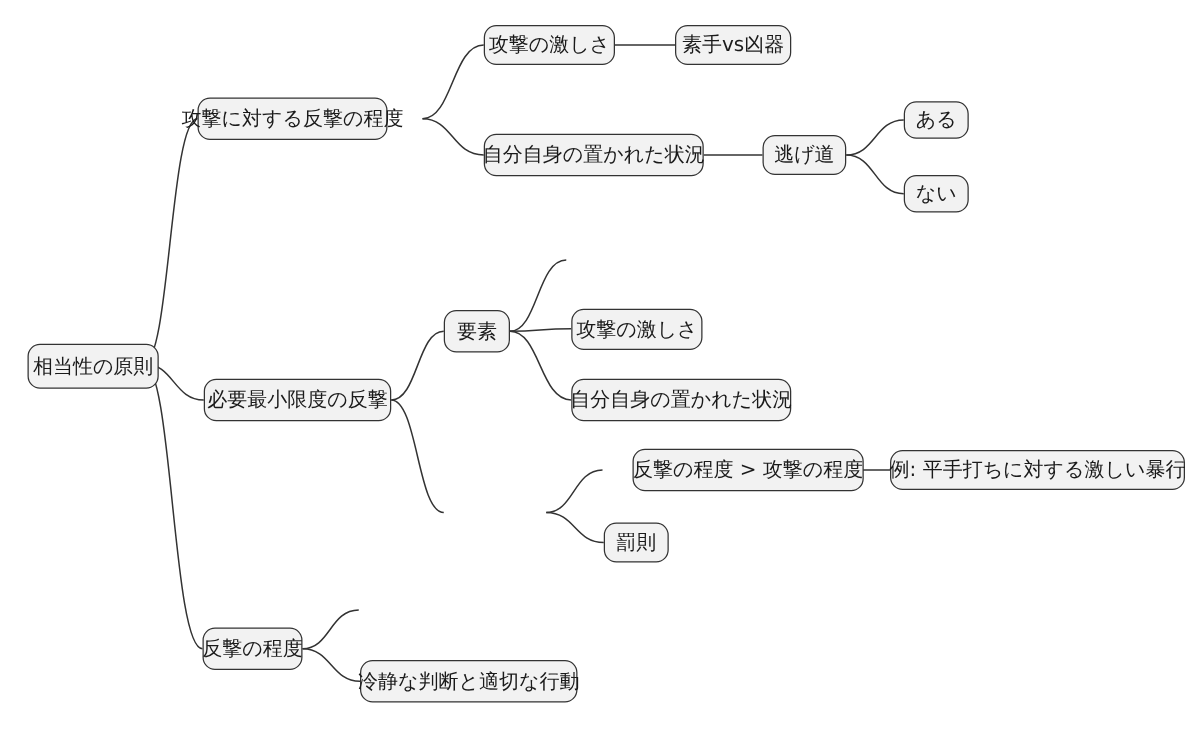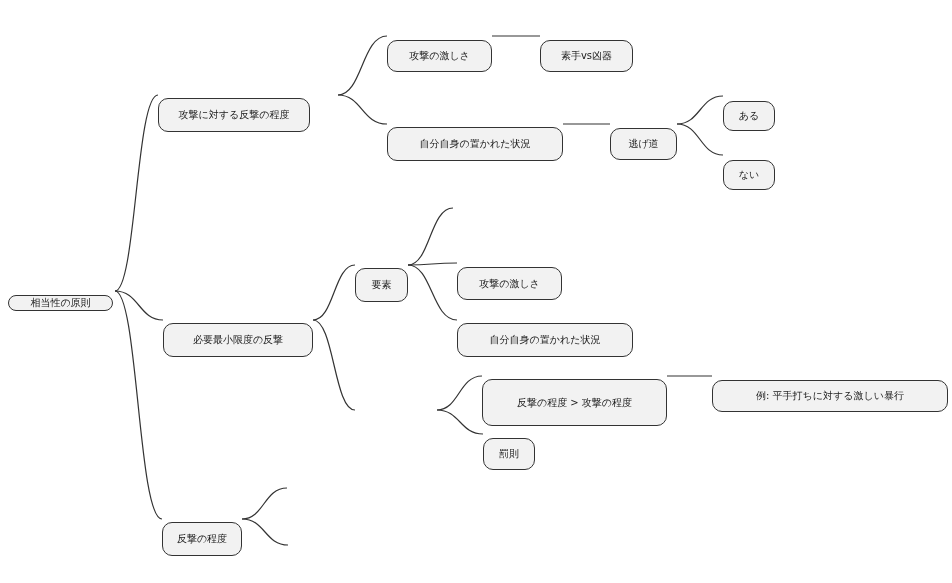--- a/index.html
+++ b/index.html
@@ -27,28 +27,27 @@
     stroke: #333333;
     stroke-width: 1.2;
   }
   .node {
     position: absolute;
     box-sizing: border-box;
     background: #f2f2f2;
     border: 1.5px solid #333333;
     border-radius: 10px;
     color: #1a1a1a;
-    font-size: 10px;
+    font-size: 16px;
     line-height: 1;
     display: flex;
     align-items: center;
     justify-content: center;
     white-space: nowrap;
     padding: 0 4px;
-    margin-top: 20px;
   }
 </style>
 </head>
 <body>
 
 <div class="canvas">
 
   <svg class="edges" viewBox="0 0 952 583" xmlns="http://www.w3.org/2000/svg">
     <path d="M115,291 C136,291 136,95 158,95"></path>
     <path d="M115,291 C139,291 139,320 163,320"></path>
@@ -64,21 +63,21 @@
     <path d="M408,265 C430,265 430,208 453,208"></path>
     <path d="M408,265 C432,265 432,263 457,263"></path>
     <path d="M408,265 C432,265 432,320 457,320"></path>
     <path d="M437,410 C459,410 459,376 482,376"></path>
     <path d="M437,410 C460,410 460,434 483,434"></path>
     <path d="M667,376 L712,376"></path>
     <path d="M242,519 C264,519 264,488 287,488"></path>
     <path d="M242,519 C265,519 265,545 288,545"></path>
   </svg>
 
-  <div class="node" style="left:8px;  top:275px; width:105px; height:16px">相当性の原則</div>
+  <div class="node" style="left:22px;  top:275px; width:105px; height:36px">相当性の原則</div>
 
   <div class="node" style="left:158px; top:78px;  width:152px; height:34px">攻撃に対する反撃の程度</div>
 
   <div class="node" style="left:387px; top:20px;  width:105px; height:32px">攻撃の激しさ</div>
 
   <div class="node" style="left:540px; top:20px;  width:93px;  height:32px">素手vs凶器</div>
 
   <div class="node" style="left:387px; top:107px; width:176px; height:34px">自分自身の置かれた状況</div>
 
   <div class="node" style="left:610px; top:108px; width:67px;  height:32px">逃げ道</div>
@@ -90,23 +89,24 @@
   <div class="node" style="left:163px; top:303px; width:150px; height:34px">必要最小限度の反撃</div>
 
   <div class="node" style="left:355px; top:248px; width:53px;  height:34px">要素</div>
 
 
   <div class="node" style="left:457px; top:247px; width:105px; height:33px">攻撃の激しさ</div>
 
   <div class="node" style="left:457px; top:303px; width:176px; height:34px">自分自身の置かれた状況</div>
 
 
-  <div class="node" style="left:482px; top:359px; width:185px; height:47px">反撃の程度 &gt; 攻撃の程度</div>
+  <div class="node" style="left:506px; top:359px; width:185px; height:34px">反撃の程度 &gt; 攻撃の程度</div>
 
   <div class="node" style="left:712px; top:360px; width:236px; height:32px">例: 平手打ちに対する激しい暴行</div>
 
   <div class="node" style="left:483px; top:418px; width:52px;  height:32px">罰則</div>
 
   <div class="node" style="left:162px; top:502px; width:80px;  height:34px">反撃の程度</div>
 
 
+  <div class="node" style="left:288px; top:528px; width:174px; height:34px">冷静な判断と適切な行動</div>
 
 </div>
 
 </body></html>

